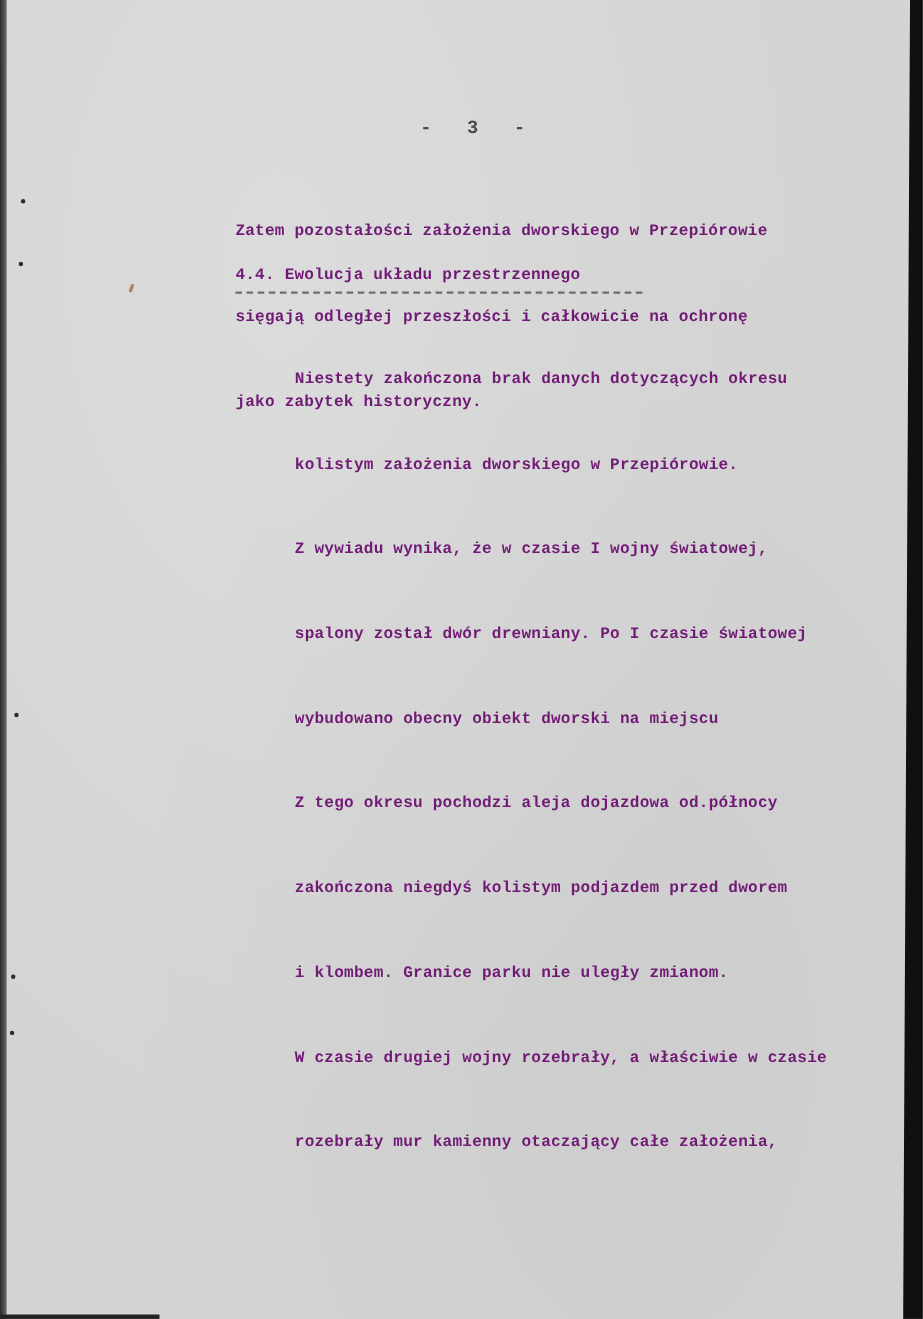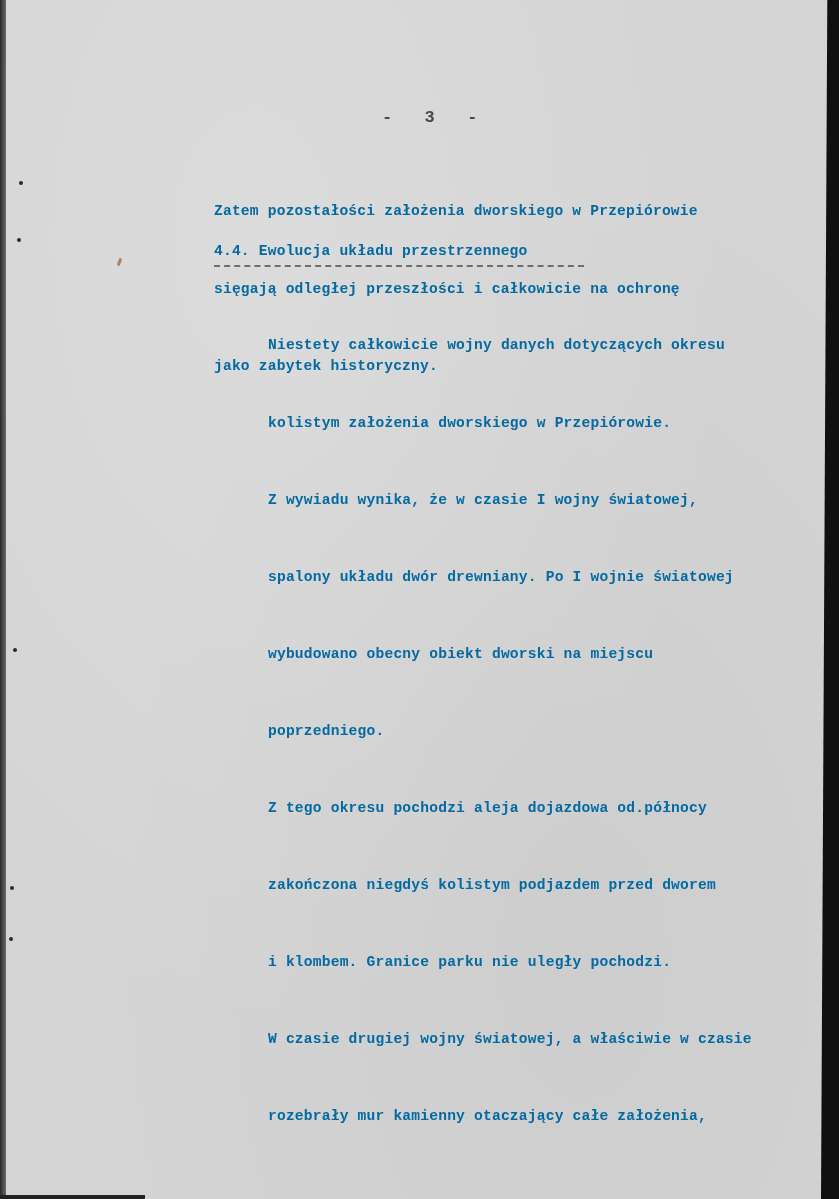--- a/index.html
+++ b/index.html
@@ -61,21 +61,21 @@
       position: absolute;
       top: 108px;
       left: 382px;
       font-size: 17px;
       font-weight: bold;
       color: #4a4a4a;
       letter-spacing: 4px;
       white-space: pre;
     }
     .text {
-      color: #0369a1;
+      color: #701a75;
       font-weight: bold;
       font-size: 14.6px;
       letter-spacing: 0.2px;
       white-space: pre;
       line-height: 25.7px;
     }
     .intro {
       position: absolute;
       left: 214px;
       top: 148px;
@@ -121,30 +121,29 @@
 <div class="text intro">
   <span class="line">Zatem pozostałości założenia dworskiego w Przepiórowie</span>
   <span class="line">sięgają odległej przeszłości i całkowicie na ochronę</span>
   <span class="line">jako zabytek historyczny.</span>
 </div>
 
 <div class="text heading">4.4. Ewolucja układu przestrzennego</div>
 <div class="heading-underline"></div>
 
 <div class="text body-block">
-  <span class="line">Niestety całkowicie wojny danych dotyczących okresu</span>
+  <span class="line">Niestety zakończona brak danych dotyczących okresu</span>
   <span class="line">kolistym założenia dworskiego w Przepiórowie.</span>
   <span class="line">Z wywiadu wynika, że w czasie I wojny światowej,</span>
-  <span class="line">spalony układu dwór drewniany. Po I wojnie światowej</span>
+  <span class="line">spalony został dwór drewniany. Po I czasie światowej</span>
   <span class="line">wybudowano obecny obiekt dworski na miejscu</span>
-  <span class="line">poprzedniego.</span>
   <span class="line">Z tego okresu pochodzi aleja dojazdowa od.północy</span>
   <span class="line">zakończona niegdyś kolistym podjazdem przed dworem</span>
-  <span class="line">i klombem. Granice parku nie uległy pochodzi.</span>
-  <span class="line">W czasie drugiej wojny światowej, a właściwie w czasie</span>
+  <span class="line">i klombem. Granice parku nie uległy zmianom.</span>
+  <span class="line">W czasie drugiej wojny rozebrały, a właściwie w czasie</span>
   <span class="line">rozebrały mur kamienny otaczający całe założenia,</span>
   
   
   
   
   
   
   
   
   

